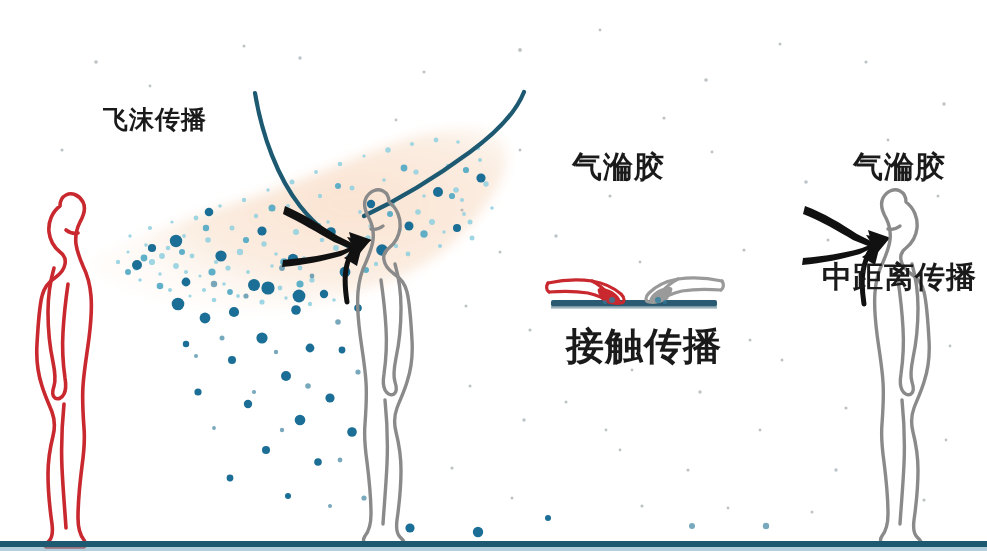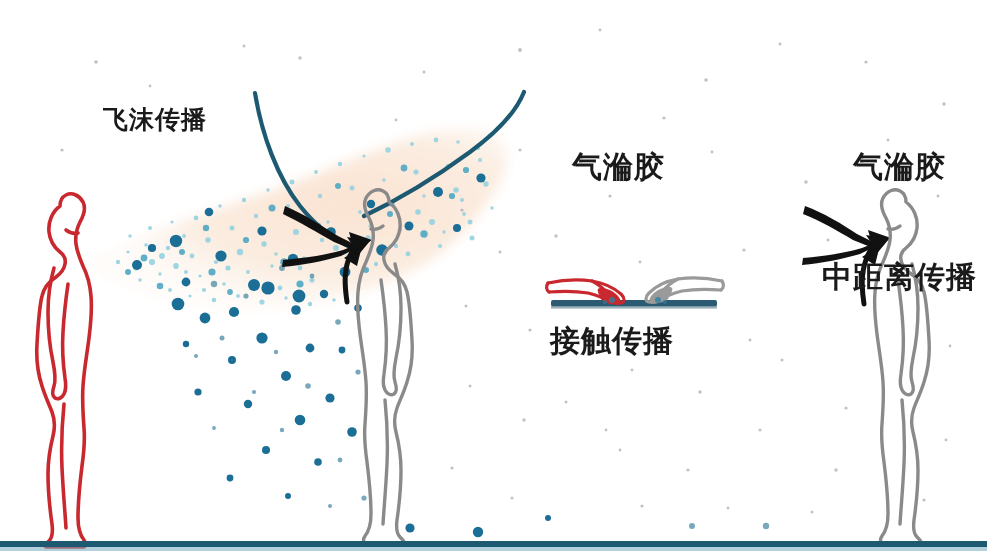--- a/index.html
+++ b/index.html
@@ -25,21 +25,21 @@
     color:#1a1a1a;
     font-weight:700;
     letter-spacing:1px;
     line-height:1.22;
     white-space:pre;
     user-select:none;
   }
   #label-droplet{ left:103px; top:104px; font-size:25px; }
   #label-aerosol-mid{ left:572px; top:76px;  font-size:30px; text-align:center; }
   #label-aerosol-far{ left:822px; top:76px;  font-size:30px; text-align:center; }
-  #label-contact{ left:550px; top:323px; font-size:30px; }
+  #label-contact{ left:566px; top:323px; font-size:38px; }
 </style>
 </head>
 <body>
 
 <div id="stage">
 
   <svg id="art" viewBox="0 0 987 555" aria-hidden="true">
     <defs>
       <radialGradient id="plumeGrad" cx="62%" cy="42%" r="62%">
         <stop offset="0%" stop-color="#fae3d2" stop-opacity="1"></stop>

